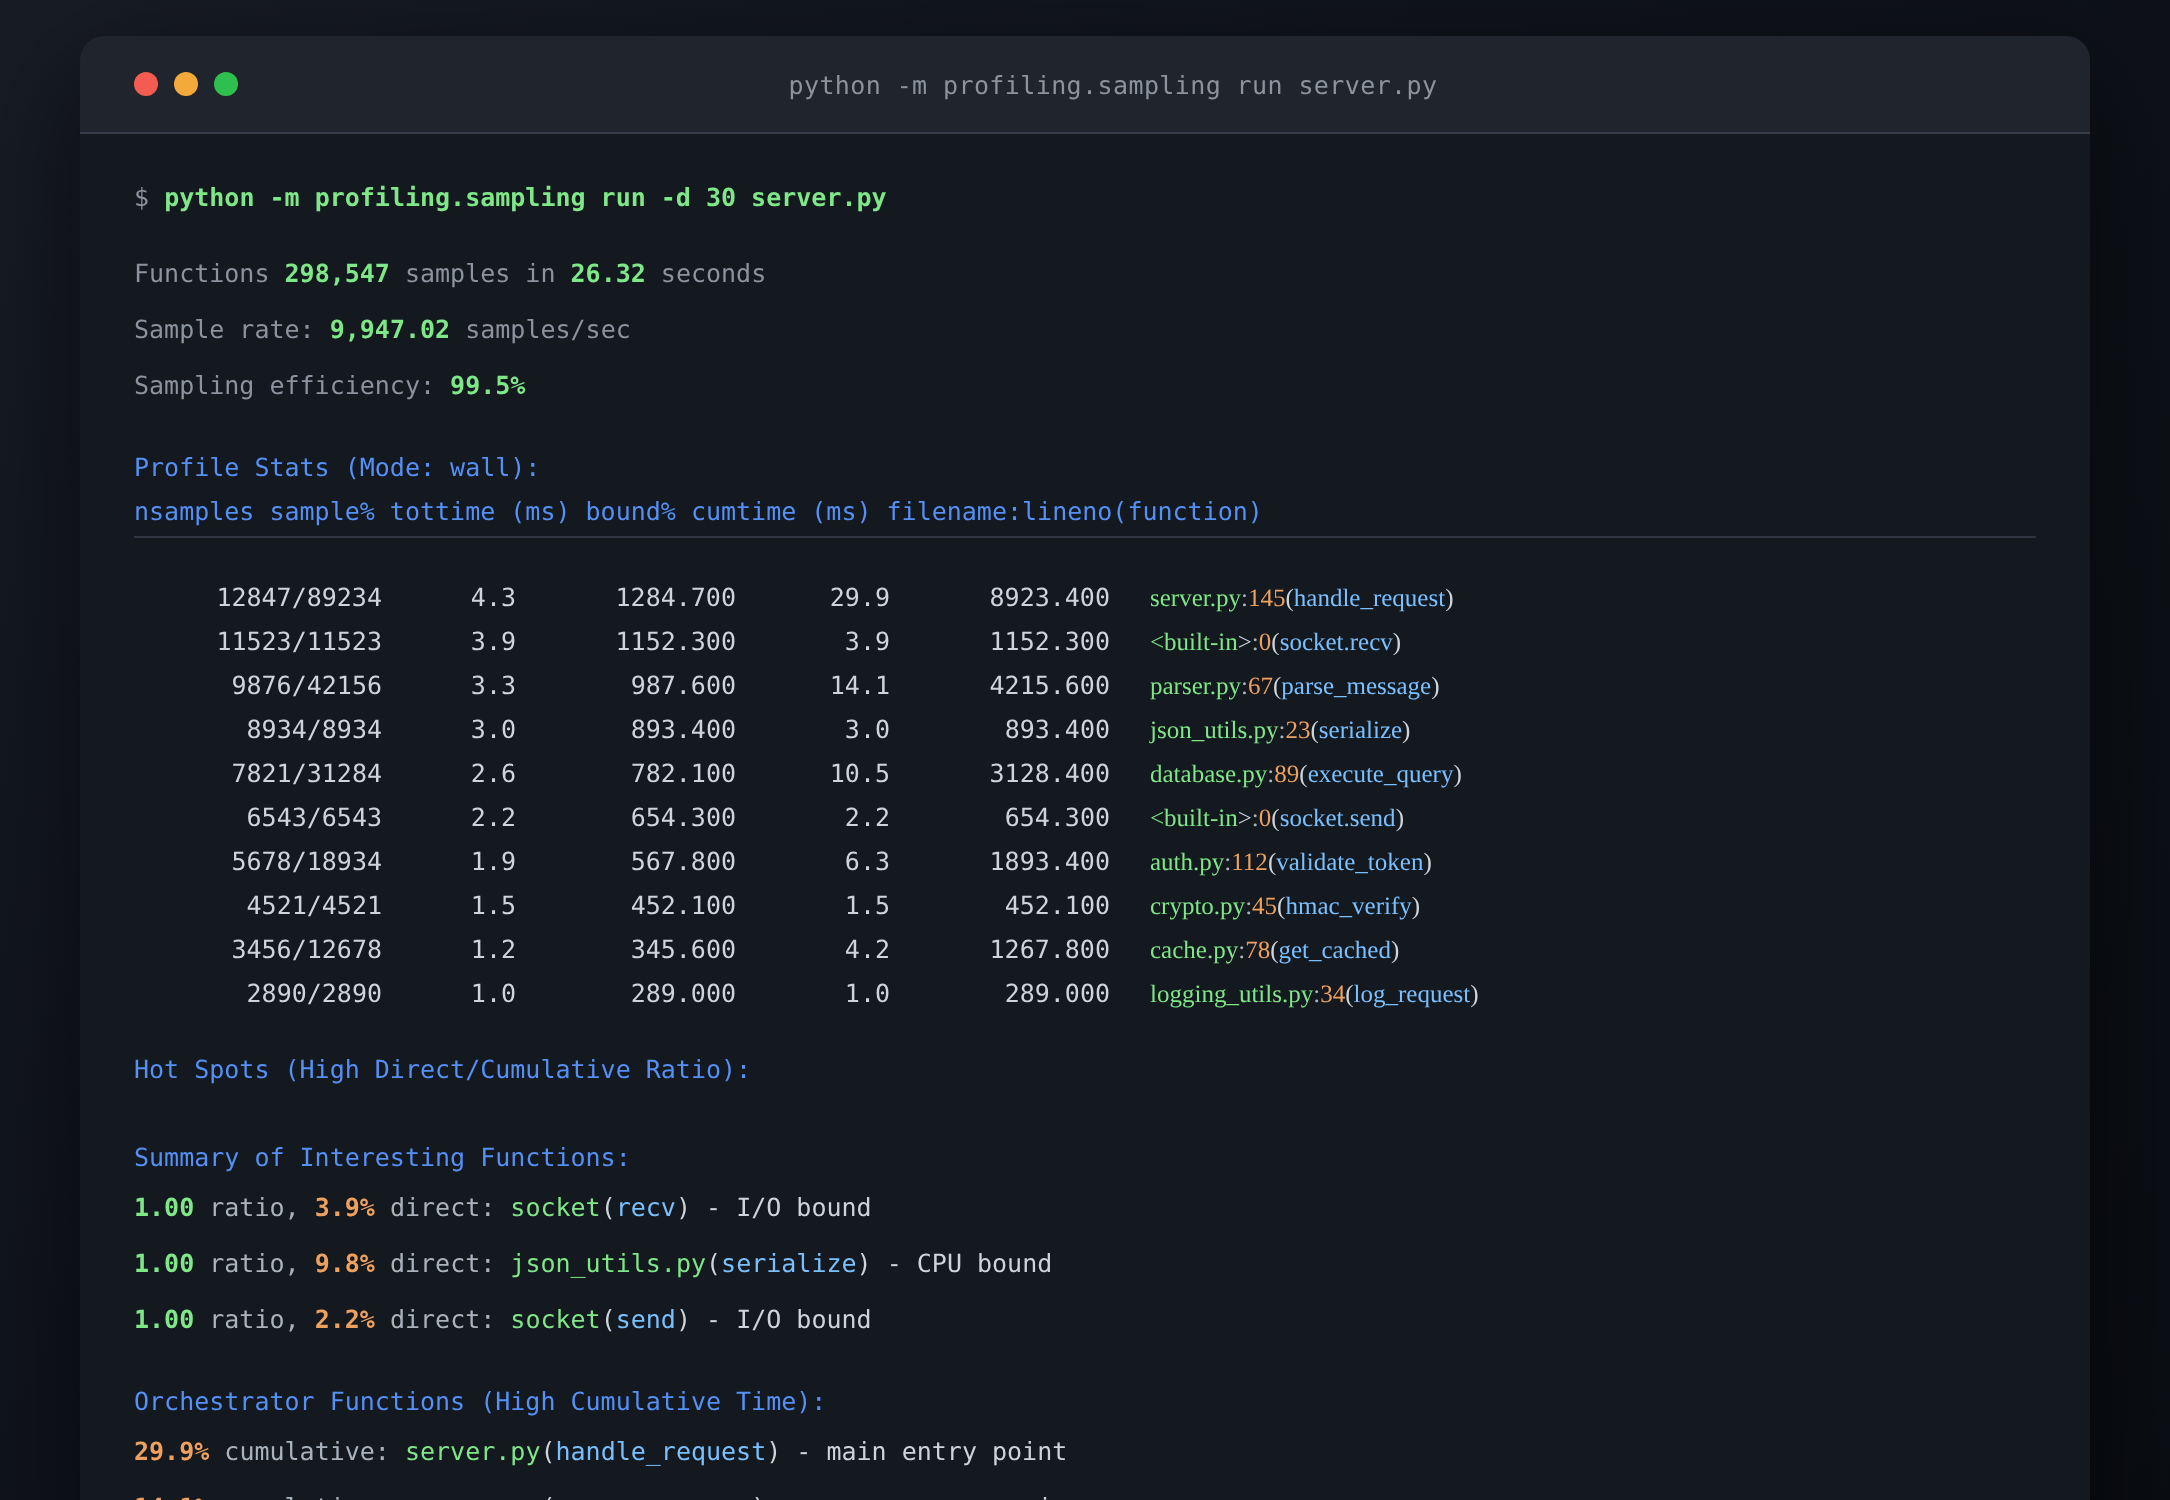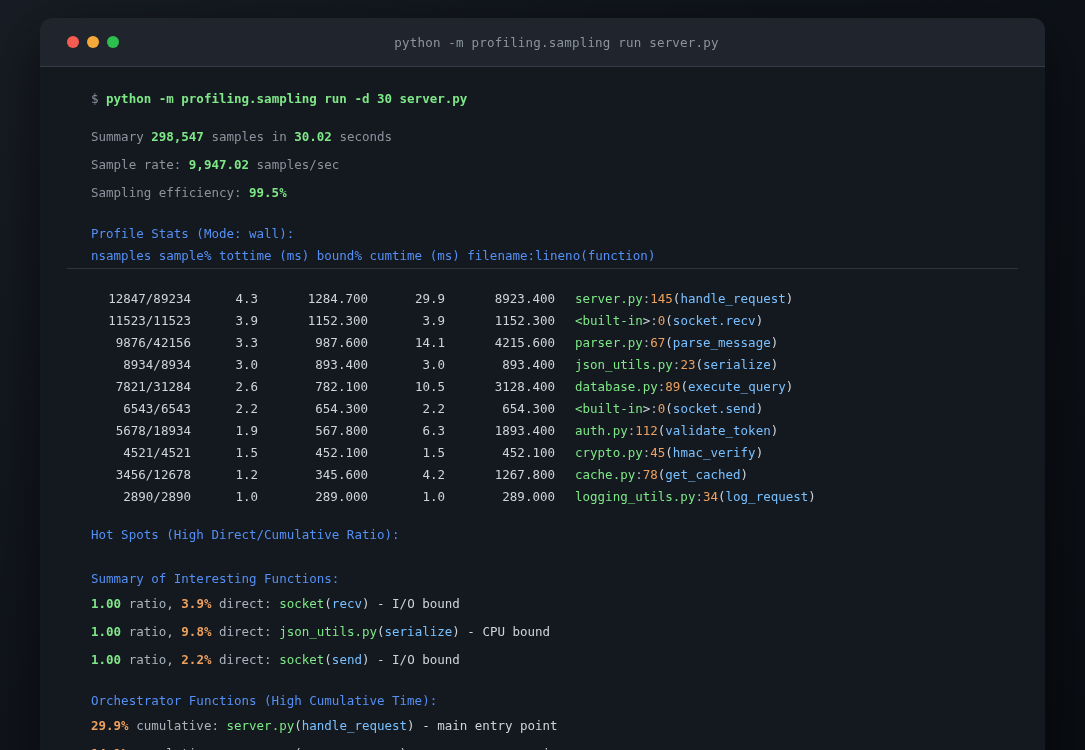--- a/index.html
+++ b/index.html
@@ -22,56 +22,56 @@
   .lights{display:flex;gap:8px;margin-left:27px;}
   .light{width:12px;height:12px;border-radius:50%;display:inline-block;cursor:default;}
   .light.red{background:var(--tlRed);}
   .light.yellow{background:var(--tlYellow);}
   .light.green{background:var(--tlGreen);}
   .title{
     position:absolute;left:0;right:0;text-align:center;
     color:var(--dim);font-size:12.5px;letter-spacing:.2px;padding-left:28px;
   }
   .content{padding:0 27px;font-size:12.5px;}
-  .line{height:15px;line-height:15px;white-space:pre;margin-left:24px;}
+  .line{height:15px;line-height:15px;white-space:pre;}
   .dim{color:var(--dim);}
   .mid{color:var(--mid);}
   .bright{color:var(--bright);}
   .green{color:var(--green);}
   .blue{color:var(--blueFunc);}
   .orange{color:var(--orange);}
   .heading{color:var(--blueHead);font-weight:400;}
   .bold{font-weight:700;}
   .divider{height:1px;background:#2e3540;margin-top:5px;}
   .ptable .row{
     display:grid;
     grid-template-columns:124px 67px 110px 77px 110px auto;
     height:22px;line-height:22px;white-space:pre;
   }
   .ptable .num{text-align:right;color:var(--bright);}
-  .ptable .fn{padding-left:20px;text-align:left;}
+  .ptable .fn{padding-left:20px;text-align:left;font-family:Liberation Serif, serif;}
 </style>
 </head>
 <body>
 
 <div class="window">
   <div class="titlebar">
     <div class="lights">
       <span class="light red"></span>
       <span class="light yellow"></span>
       <span class="light green"></span>
     </div>
     <div class="title">python -m profiling.sampling run server.py</div>
   </div>
 
   <div class="content">
 
     <div class="line" style="margin-top:24px"><span class="dim">$ </span><span class="green bold">python -m profiling.sampling run -d 30 server.py</span></div>
 
-    <div class="line" style="margin-top:23px"><span class="dim">Summary </span><span class="green bold">298,547</span><span class="dim"> samples in </span><span class="green bold">30.02</span><span class="dim"> seconds</span></div>
+    <div class="line" style="margin-top:23px"><span class="dim">Functions </span><span class="green bold">298,547</span><span class="dim"> samples in </span><span class="green bold">26.32</span><span class="dim"> seconds</span></div>
 
     <div class="line" style="margin-top:13px"><span class="dim">Sample rate: </span><span class="green bold">9,947.02</span><span class="dim"> samples/sec</span></div>
 
     <div class="line" style="margin-top:13px"><span class="dim">Sampling efficiency: </span><span class="green bold">99.5%</span></div>
 
     <div class="line heading" style="margin-top:26px">Profile Stats (Mode: wall):</div>
 
     <div class="line heading" style="margin-top:7px">nsamples sample% tottime (ms) bound% cumtime (ms) filename:lineno(function)</div>
 
     <div class="divider"></div>

